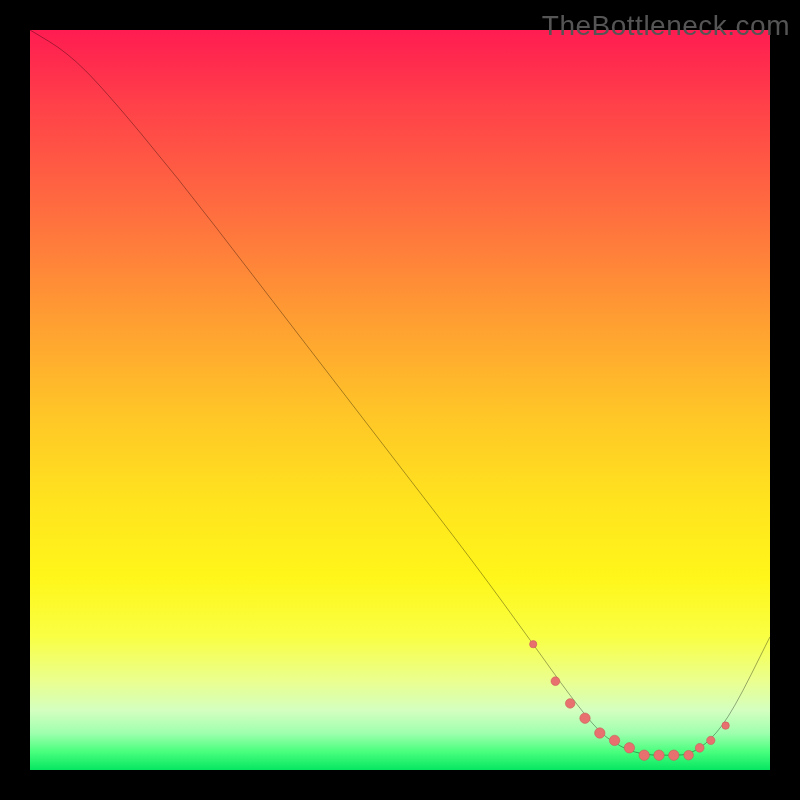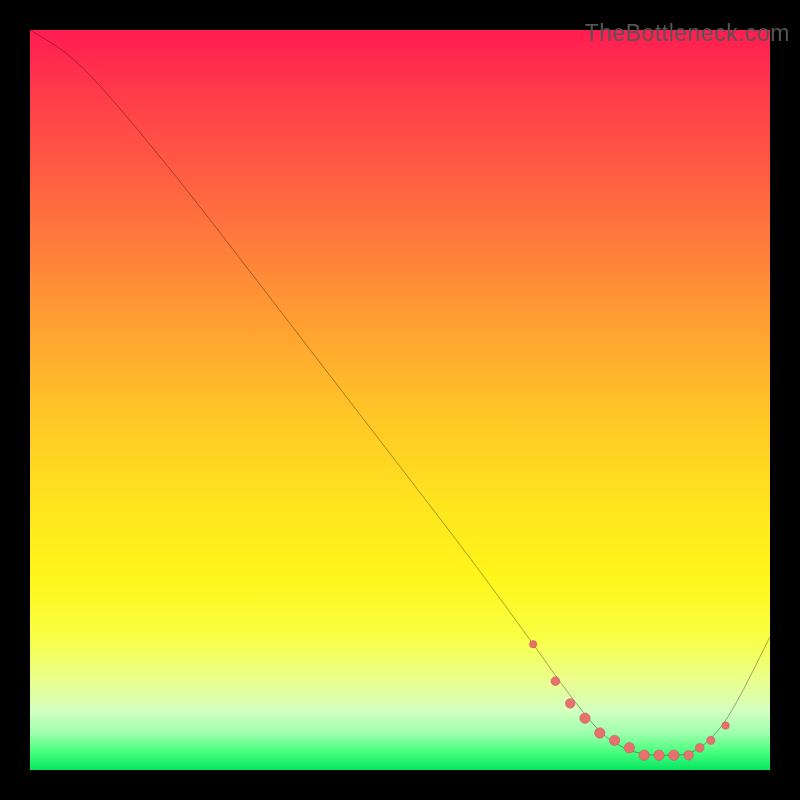--- a/index.html
+++ b/index.html
@@ -12,24 +12,24 @@
     overflow: hidden;
   }
   .frame {
     position: relative;
     width: 800px;
     height: 800px;
     background: #000;
   }
   .watermark {
     position: absolute;
-    top: 20px;
+    top: 10px;
     right: 10px;
     color: #555;
-    font-size: 23px;
+    font-size: 28px;
     letter-spacing: 0.5px;
     z-index: 30;
     user-select: none;
   }
   .plot {
     position: absolute;
     left: 30px;
     top: 30px;
     width: 740px;
     height: 740px;

